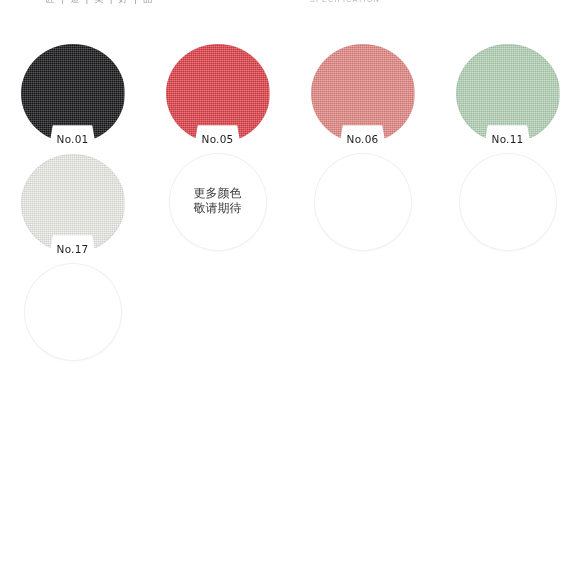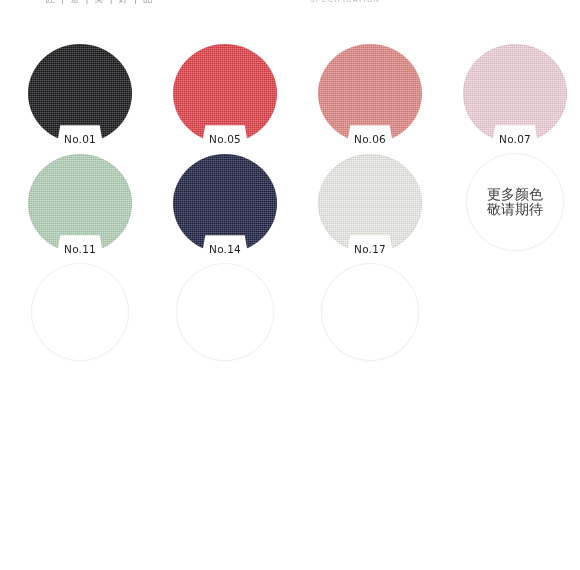--- a/index.html
+++ b/index.html
@@ -55,21 +55,20 @@
     width: 580px;
     display: grid;
     grid-template-columns: repeat(4, 145px);
     grid-auto-rows: 110px;
     justify-content: center;
   }
   .cell {
     position: relative;
     width: 145px;
     height: 110px;
-    padding-left: 15px;
   }
 
   
   .swatch-wrap {
     position: absolute;
     left: 50%;
     top: 4px;
     transform: translateX(-50%);
     width: 104px;
     height: 99px;
@@ -133,25 +132,25 @@
     width: 96px;
     height: 96px;
     border-radius: 50%;
     background: #ffffff;
     box-shadow: 0 0 0 1px #f0f0f0, 0 1px 3px rgba(0,0,0,0.055);
     display: flex;
     align-items: center;
     justify-content: center;
   }
   .placeholder-text {
-    font-size: 14px;
+    font-size: 12px;
     line-height: 15px;
     color: #3b3b3b;
     text-align: left;
-    font-family: Liberation Serif, serif;
+    font-family: Liberation Mono, monospace;
     white-space: pre-line;
   }
 </style>
 </head>
 <body>
 
 <div class="header">
   <div class="header-title-cn">匠 | 造 | 美 | 好 | 品</div>
   <div class="header-title-en">SPECIFICATION</div>
 </div>
@@ -170,38 +169,26 @@
       </div>
     </div>
     <div class="cell">
       <div class="swatch-wrap">
         <div class="swatch" style="background-color: rgb(229, 138, 133);"></div>
         <div class="swatch-label">No.06</div>
       </div>
     </div>
     <div class="cell">
       <div class="swatch-wrap">
-        <div class="swatch light-ring" style="background-color: rgb(243, 212, 221);"></div>
-        <div class="swatch-label">No.07</div>
-      </div>
-    </div>
-    <div class="cell">
-      <div class="swatch-wrap">
         <div class="swatch light-ring" style="background-color: rgb(182, 213, 185);"></div>
         <div class="swatch-label">No.11</div>
       </div>
     </div>
     <div class="cell">
       <div class="swatch-wrap">
-        <div class="swatch" style="background-color: rgb(29, 33, 65);"></div>
-        <div class="swatch-label">No.14</div>
-      </div>
-    </div>
-    <div class="cell">
-      <div class="swatch-wrap">
         <div class="swatch light-ring" style="background-color: rgb(238, 238, 234);"></div>
         <div class="swatch-label">No.17</div>
       </div>
     </div>
     <div class="cell">
       <div class="placeholder">
         <div class="placeholder-text">更多颜色
 敬请期待</div>
       </div>
     </div>

